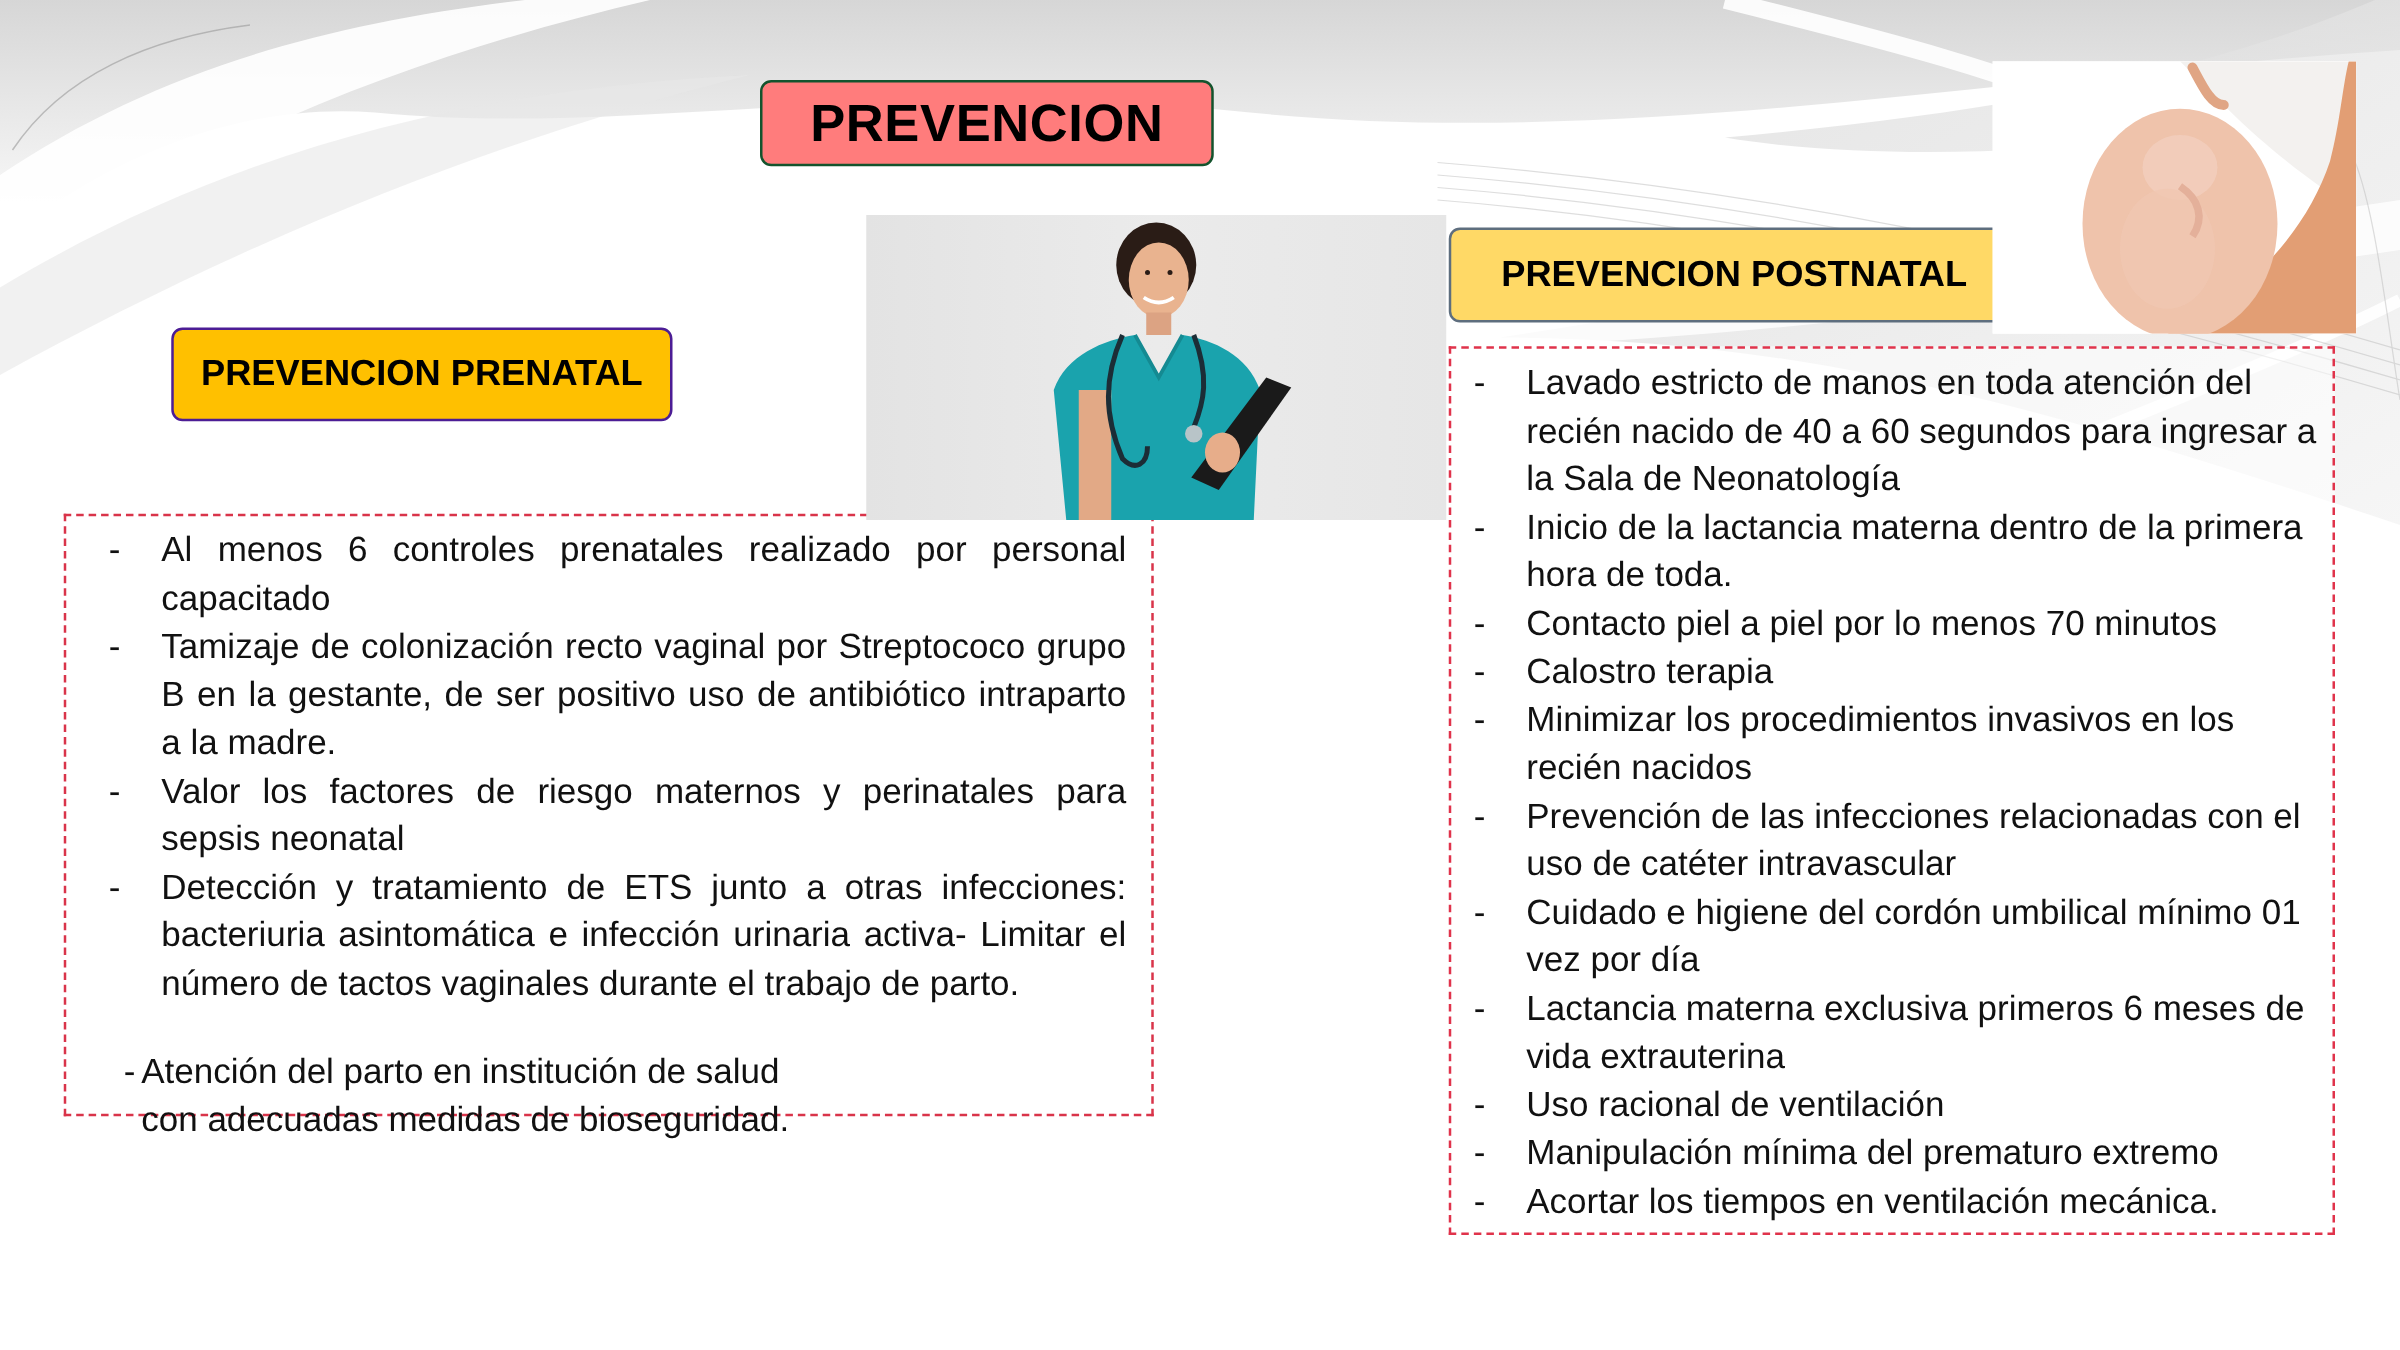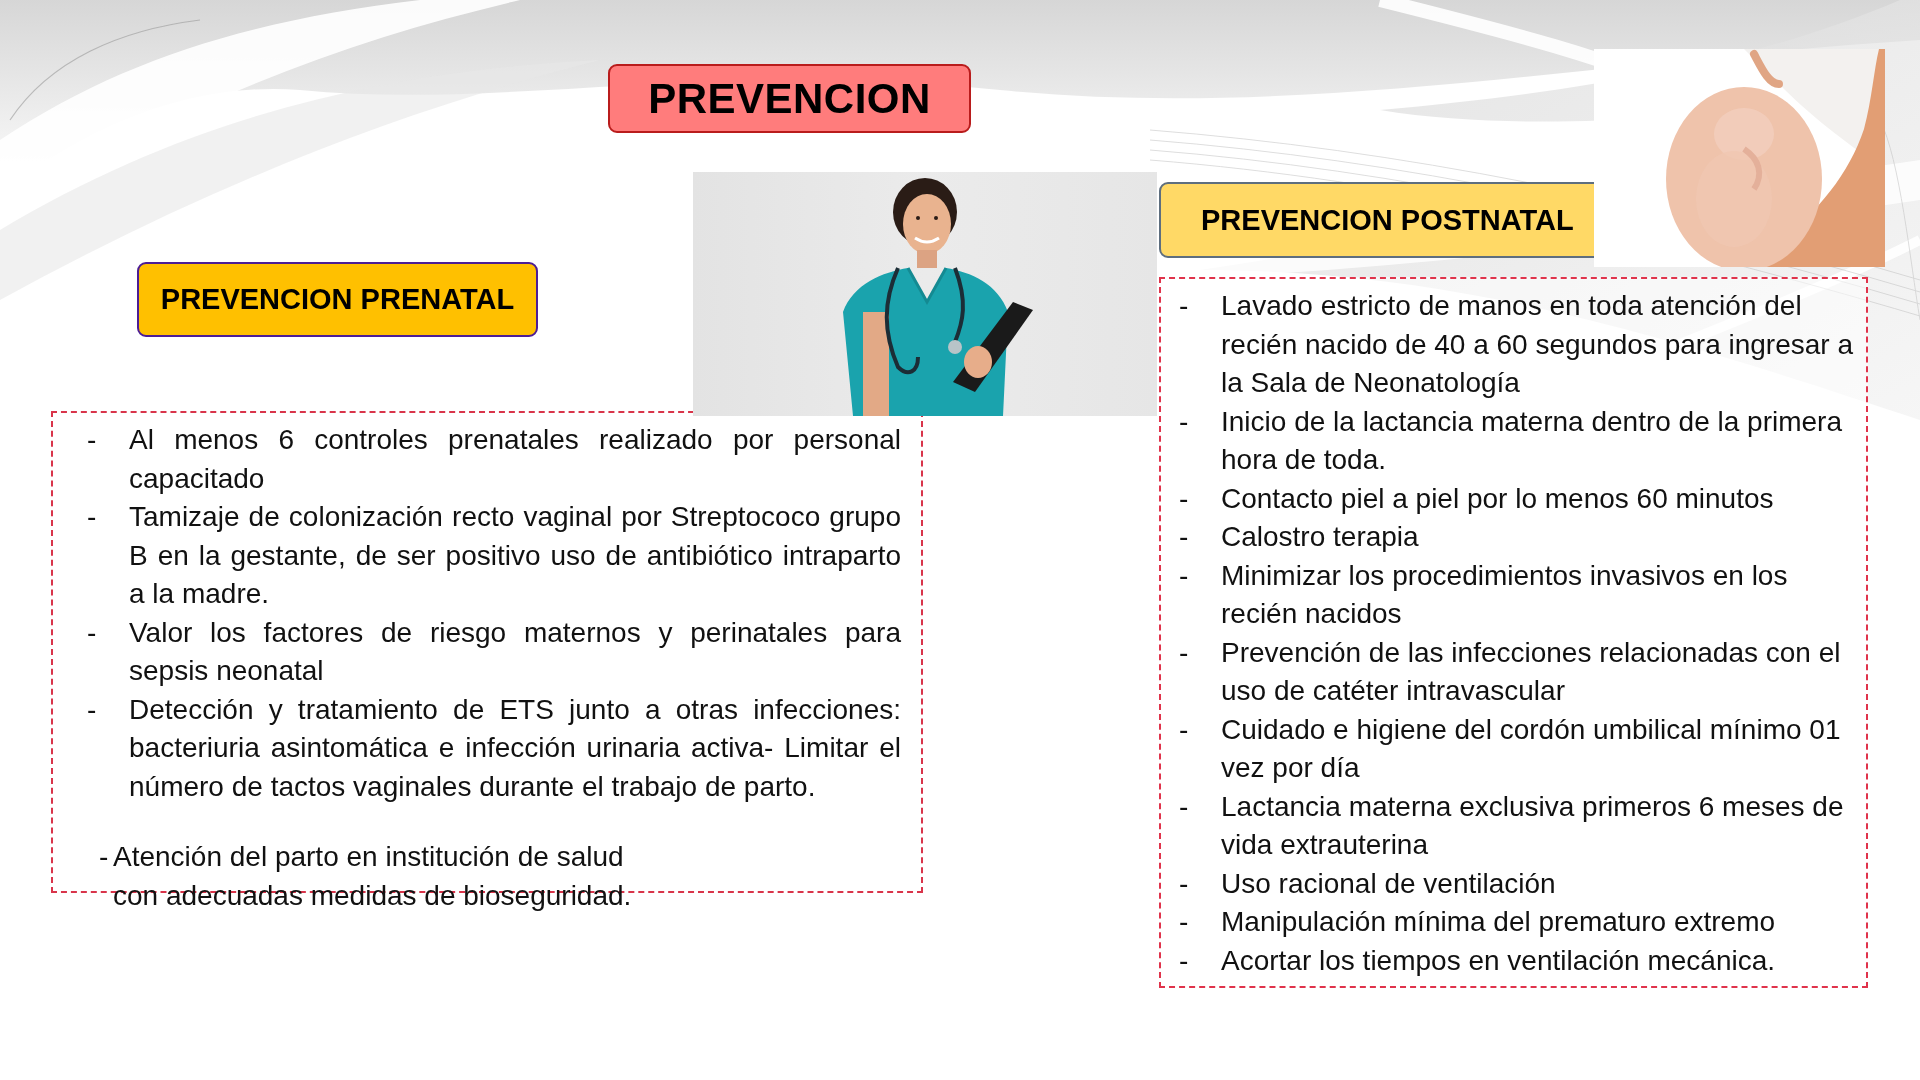--- a/index.html
+++ b/index.html
@@ -28,21 +28,21 @@
       display: flex;
       align-items: center;
       justify-content: center;
       font-weight: bold;
       color: #000;
       z-index: 3;
     }
     #main-title {
       left: 608px; top: 64px; width: 363px; height: 69px;
       background: #ff7c7c;
-      border: 2px solid #b91c1c;
+      border: 2px solid #14532d;
       font-size: 42px;
       letter-spacing: 0.5px;
     }
     #prenatal-title {
       left: 137px; top: 262px; width: 401px; height: 75px;
       background: #ffc000;
       border: 2px solid #4c1d95;
       font-size: 29px;
     }
     #postnatal-title {
@@ -225,21 +225,21 @@
     <li>
       <span class="dash">-</span>
       <span class="item-text">Lavado estricto de manos en toda atención del recién nacido de 40  a 60 segundos para ingresar a la Sala de Neonatología</span>
     </li>
     <li>
       <span class="dash">-</span>
       <span class="item-text">Inicio de la lactancia materna dentro de la primera hora de toda.</span>
     </li>
     <li>
       <span class="dash">-</span>
-      <span class="item-text">Contacto piel a piel por lo menos 60 minutos</span>
+      <span class="item-text">Contacto piel a piel por lo menos 70 minutos</span>
     </li>
     <li>
       <span class="dash">-</span>
       <span class="item-text">Calostro terapia</span>
     </li>
     <li>
       <span class="dash">-</span>
       <span class="item-text">Minimizar los procedimientos invasivos en los recién nacidos</span>
     </li>
     <li>

